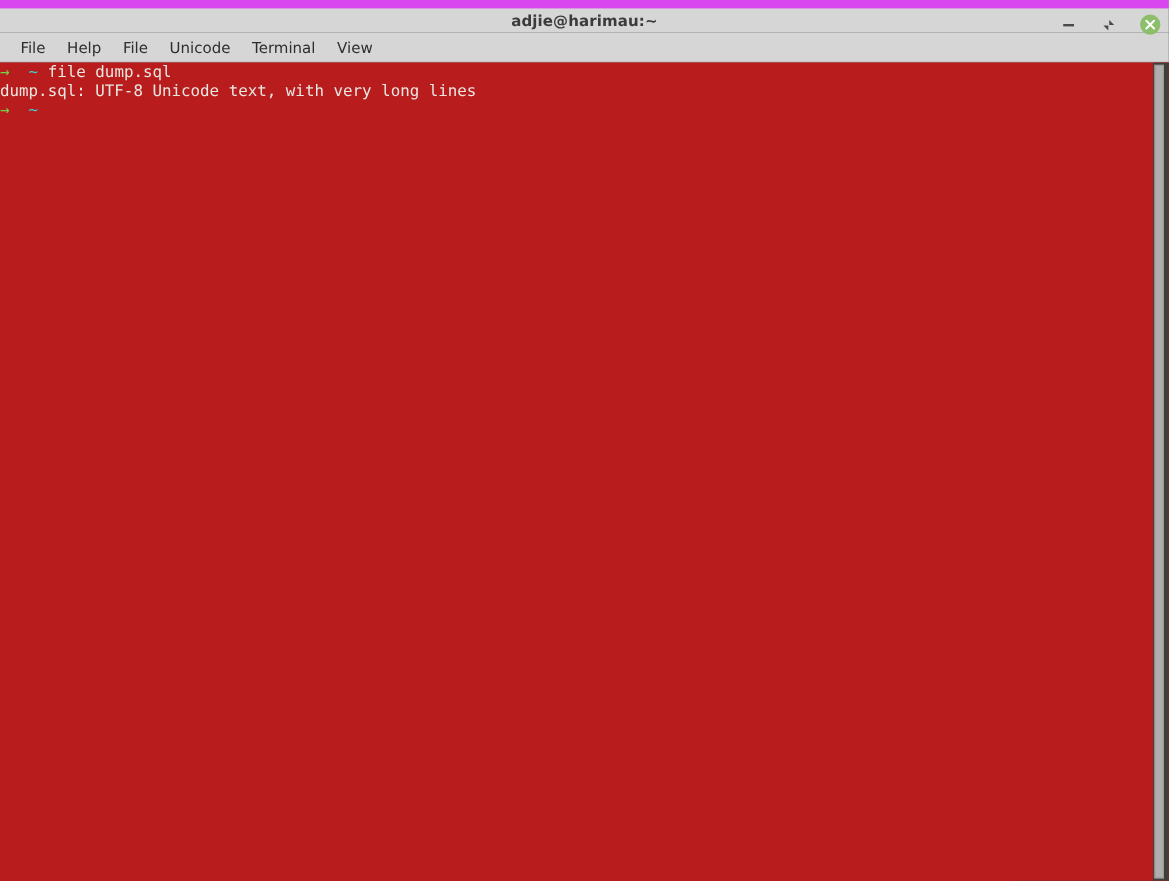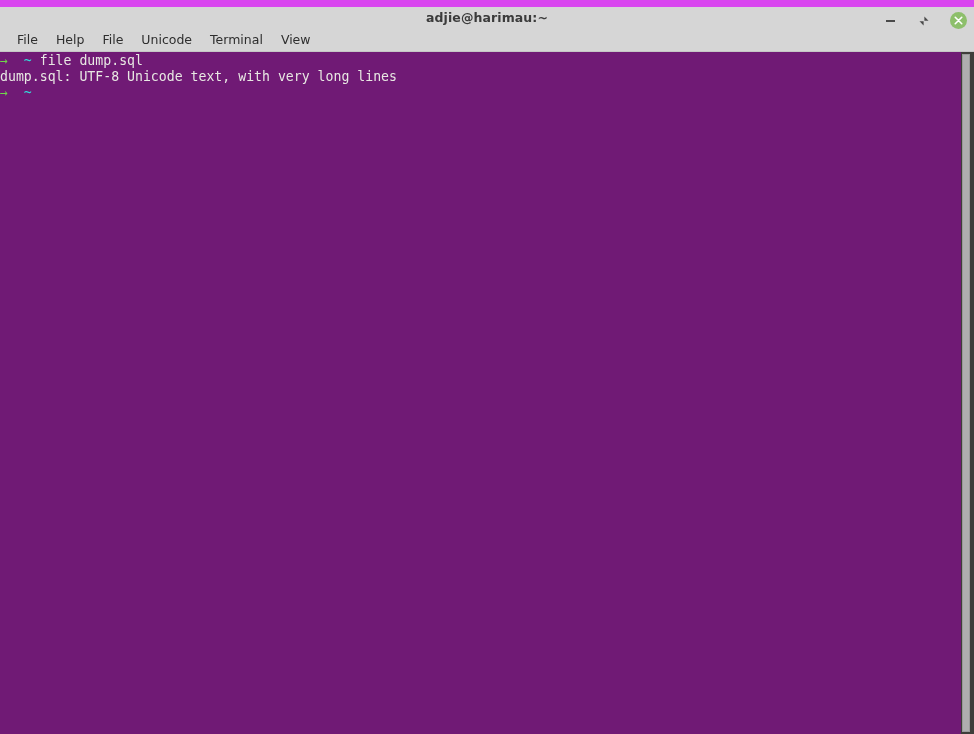--- a/index.html
+++ b/index.html
@@ -101,21 +101,21 @@
     padding: 2px 9px;
     cursor: default;
     font-family: "DejaVu Sans", sans-serif;
     white-space: nowrap;
   }
 
   
   .terminal-area {
     flex: 1 1 auto;
     position: relative;
-    background: #701a75;
+    background: #b91c1c;
     overflow: hidden;
     display: flex;
   }
   .terminal-screen {
     flex: 1 1 auto;
     padding: 1px 0 0 0;
     font-family: "DejaVu Sans Mono", monospace;
     font-size: 13.2px;
     line-height: 16px;
     color: #e8e8e3;

